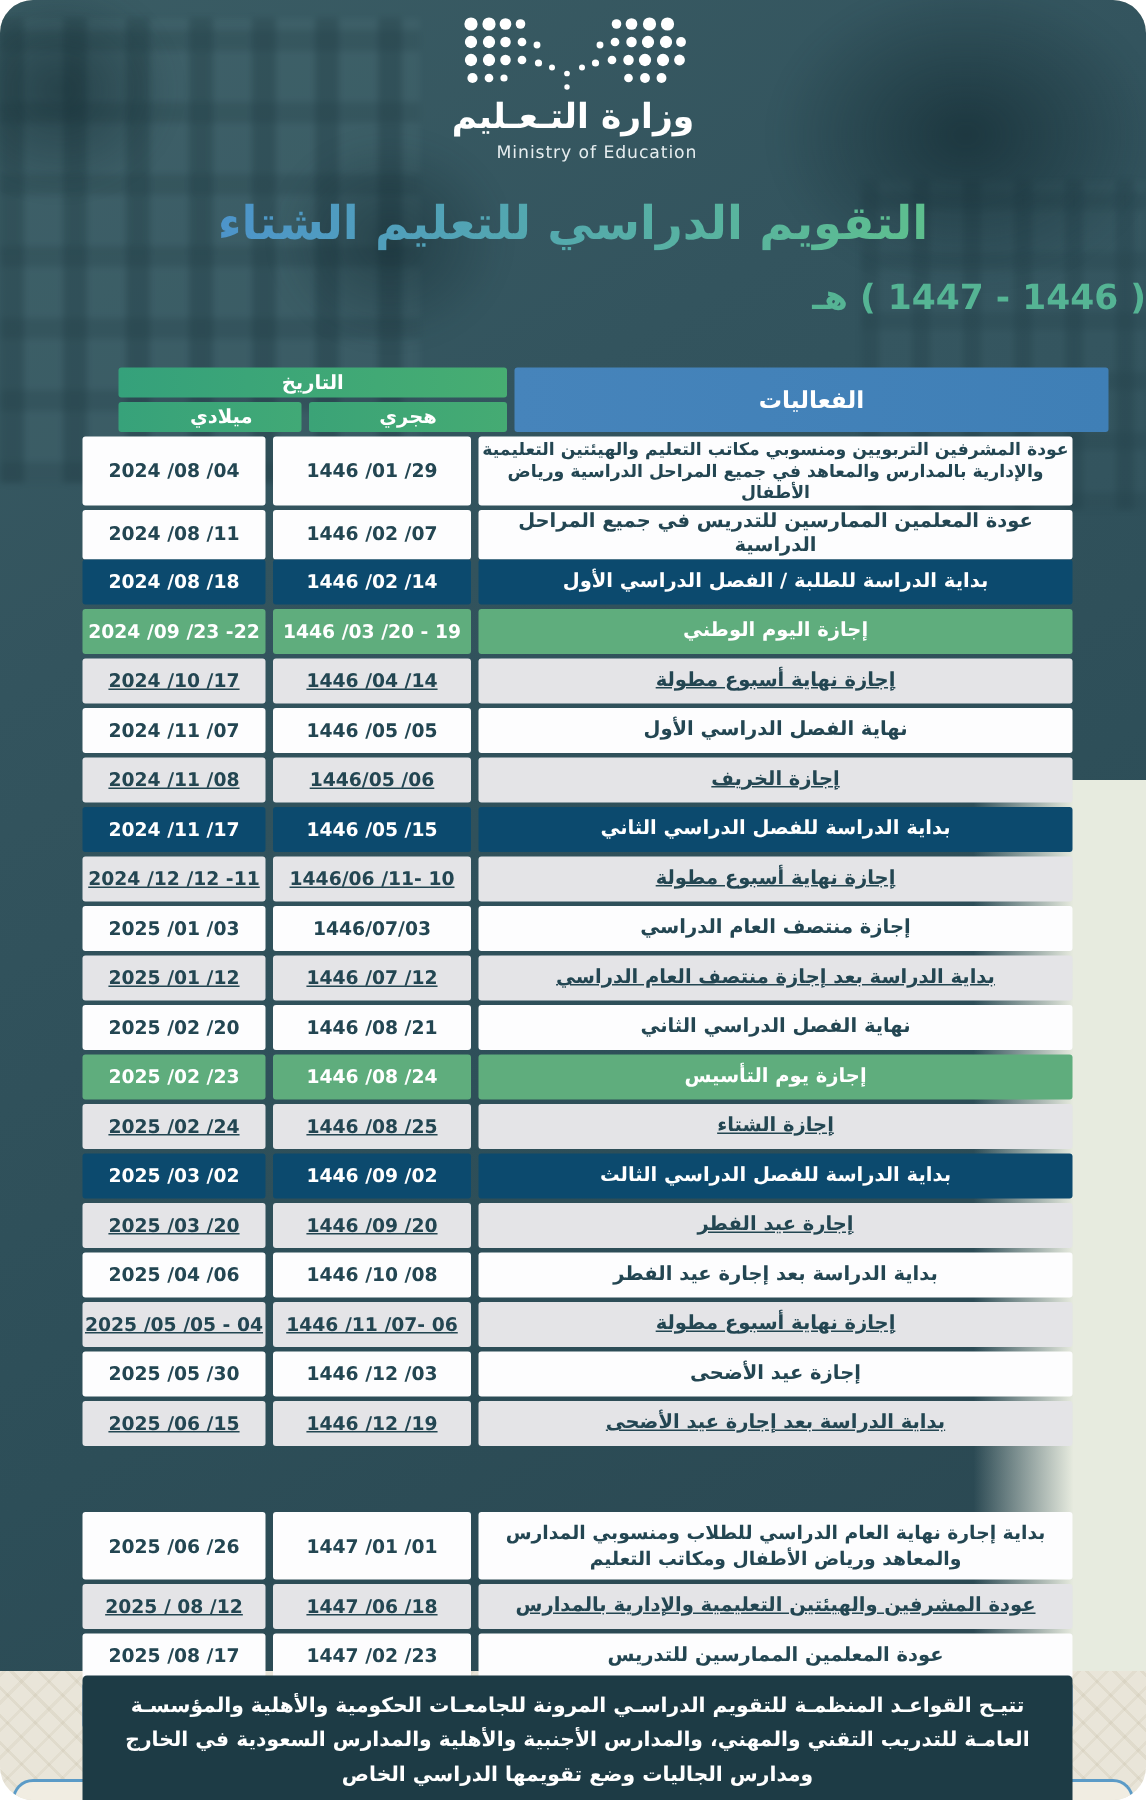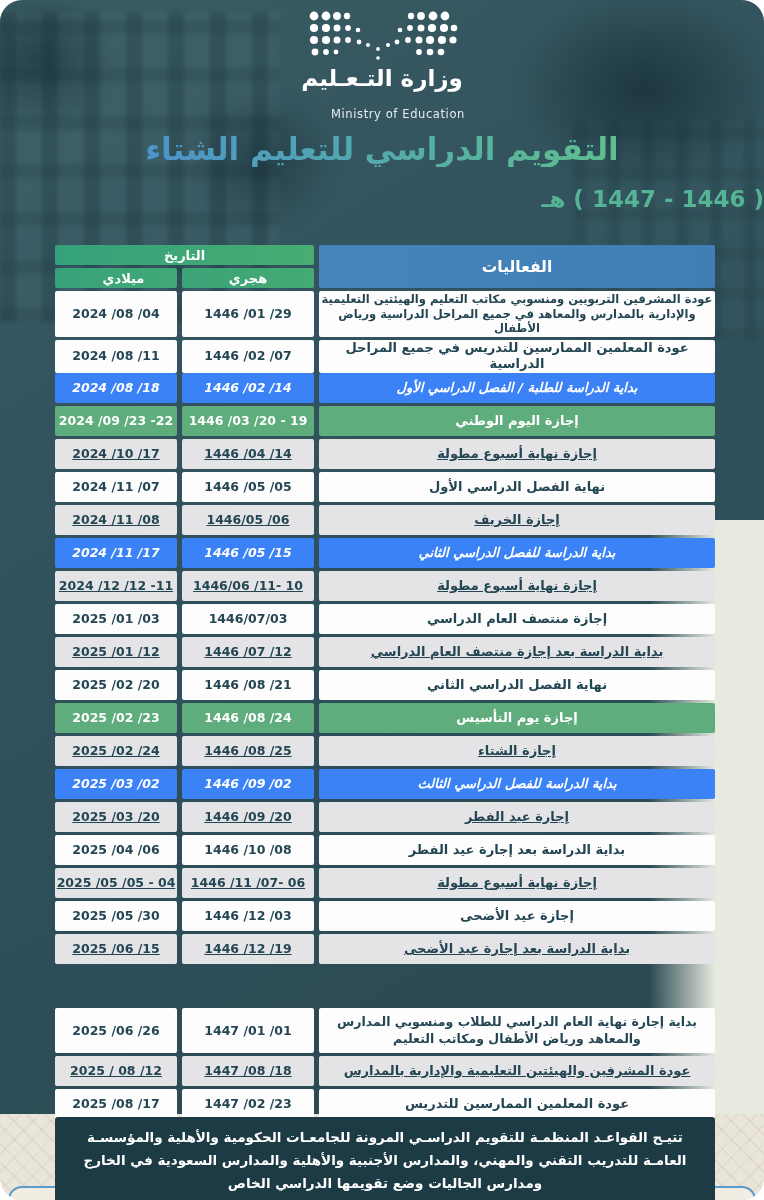--- a/index.html
+++ b/index.html
@@ -44,61 +44,61 @@
   }
   .bottom-frame{
     position:absolute;left:8px;right:8px;bottom:0;height:12px;
     border:2px solid #5b9bc7;border-bottom:none;border-radius:14px 14px 0 0;
     background:#f1ede2;
   }
   
   .brand{position:absolute;top:8px;left:0;width:100%;text-align:center;color:#ffffff;}
   .brand svg{display:block;margin:0 auto;}
   .logo-ar{font-size:23px;font-weight:bold;margin-top:3px;direction:rtl;}
-  .logo-en{font-size:11.5px;letter-spacing:.6px;color:#e6edef;margin-top:16px;padding-left:32px;}
+  .logo-en{font-size:11.5px;letter-spacing:.6px;color:#e6edef;margin-top:3px;padding-left:32px;}
   
   .title{
     position:absolute;top:131px;left:0;width:100%;text-align:center;direction:rtl;
     font-size:31px;font-weight:bold;color:#55b28e;
   }
   @supports ((-webkit-background-clip:text) or (background-clip:text)){
     .title{
       background:linear-gradient(to left,#5ec08d 18%,#53a7b0 55%,#4b8fd2 88%);
       -webkit-background-clip:text;background-clip:text;color:transparent;
     }
   }
   .subtitle{
     position:absolute;top:186px;left:0;width:100%;text-align:right;direction:rtl;
     font-size:23px;font-weight:bold;color:#55b494;
   }
   
   .cal{position:absolute;left:55px;top:245px;width:660px;}
   .thead{
     display:grid;grid-template-columns:122px 132px 396px;grid-template-rows:20px 20px;
-    gap:3px 5px;margin-bottom:3px;
+    gap:3px 5px;margin-bottom:3px;margin-left:24px;
   }
   .th{display:flex;align-items:center;justify-content:center;color:#fff;font-weight:bold;
       font-size:13px;border-radius:2px;direction:rtl;}
   .th-date{grid-column:1/3;grid-row:1;background:linear-gradient(90deg,#35a17b,#47ad72);}
   .th-miladi{grid-column:1;grid-row:2;background:linear-gradient(90deg,#37a27a,#41a976);padding-left:15px;}
   .th-hijri{grid-column:2;grid-row:2;background:linear-gradient(90deg,#3ba377,#45ab73);}
   .th-events{grid-column:3;grid-row:1/3;background:linear-gradient(90deg,#4684bb,#3f7fb6);font-size:15.5px;}
   .trow{display:grid;grid-template-columns:122px 132px 396px;column-gap:5px;margin-bottom:3px;height:30px;}
   .trow.tall{height:46px;}
   .trow.tall2{height:45px;margin-top:44px;}
   .cell{
     display:flex;align-items:center;justify-content:center;border-radius:2px;
     font-weight:bold;color:#234652;background:#fdfdfe;text-align:center;line-height:1.25;
   }
   .cell.date{direction:ltr;font-size:12.5px;}
   .cell.event{direction:rtl;font-size:13px;padding:0 0;}
   .trow.tall .cell.event{font-size:11.5px;line-height:1.3;}
   .trow.tall2 .cell.event{font-size:12.5px;line-height:1.3;}
   .trow.gray .cell{background:#e4e4e7;text-decoration:underline;}
-  .trow.dark .cell{background:#3b82f6;color:#ffffff;font-style:italic;}
+  .trow.dark .cell{background:#0c4a6e;color:#ffffff;}
   .trow.green .cell{background:#5fad7d;color:#ffffff;}
   .trow.blue .cell{background:#447fb5;color:#ffffff;}
   
   .note{
     position:absolute;left:55px;top:1117px;width:660px;box-sizing:border-box;
     background:#1d3b45;color:#ffffff;font-weight:bold;font-size:13.5px;
     direction:rtl;text-align:center;padding:9px 12px;border-radius:3px;line-height:1.7;
   }
 </style>
 </head>
@@ -277,21 +277,21 @@
           <div class="cell date">1446 /12 /19</div>
           <div class="cell event">بداية الدراسة بعد إجارة عيد الأضحى</div>
         </div>
         <div class="trow white tall2">
           <div class="cell date">2025 /06 /26</div>
           <div class="cell date">1447 /01 /01</div>
           <div class="cell event">بداية إجارة نهاية العام الدراسي للطلاب ومنسوبي المدارس والمعاهد ورياض الأطفال ومكاتب التعليم</div>
         </div>
         <div class="trow gray">
           <div class="cell date">2025 / 08 /12</div>
-          <div class="cell date">1447 /08 /18</div>
+          <div class="cell date">1447 /06 /18</div>
           <div class="cell event">عودة المشرفين والهيئتين التعليمية والإدارية بالمدارس</div>
         </div>
         <div class="trow white">
           <div class="cell date">2025 /08 /17</div>
           <div class="cell date">1447 /02 /23</div>
           <div class="cell event">عودة المعلمين الممارسين للتدريس</div>
         </div>
         <div class="trow blue">
           <div class="cell date">2025 /08 /24</div>
           <div class="cell date">1447 /03 /01</div>

